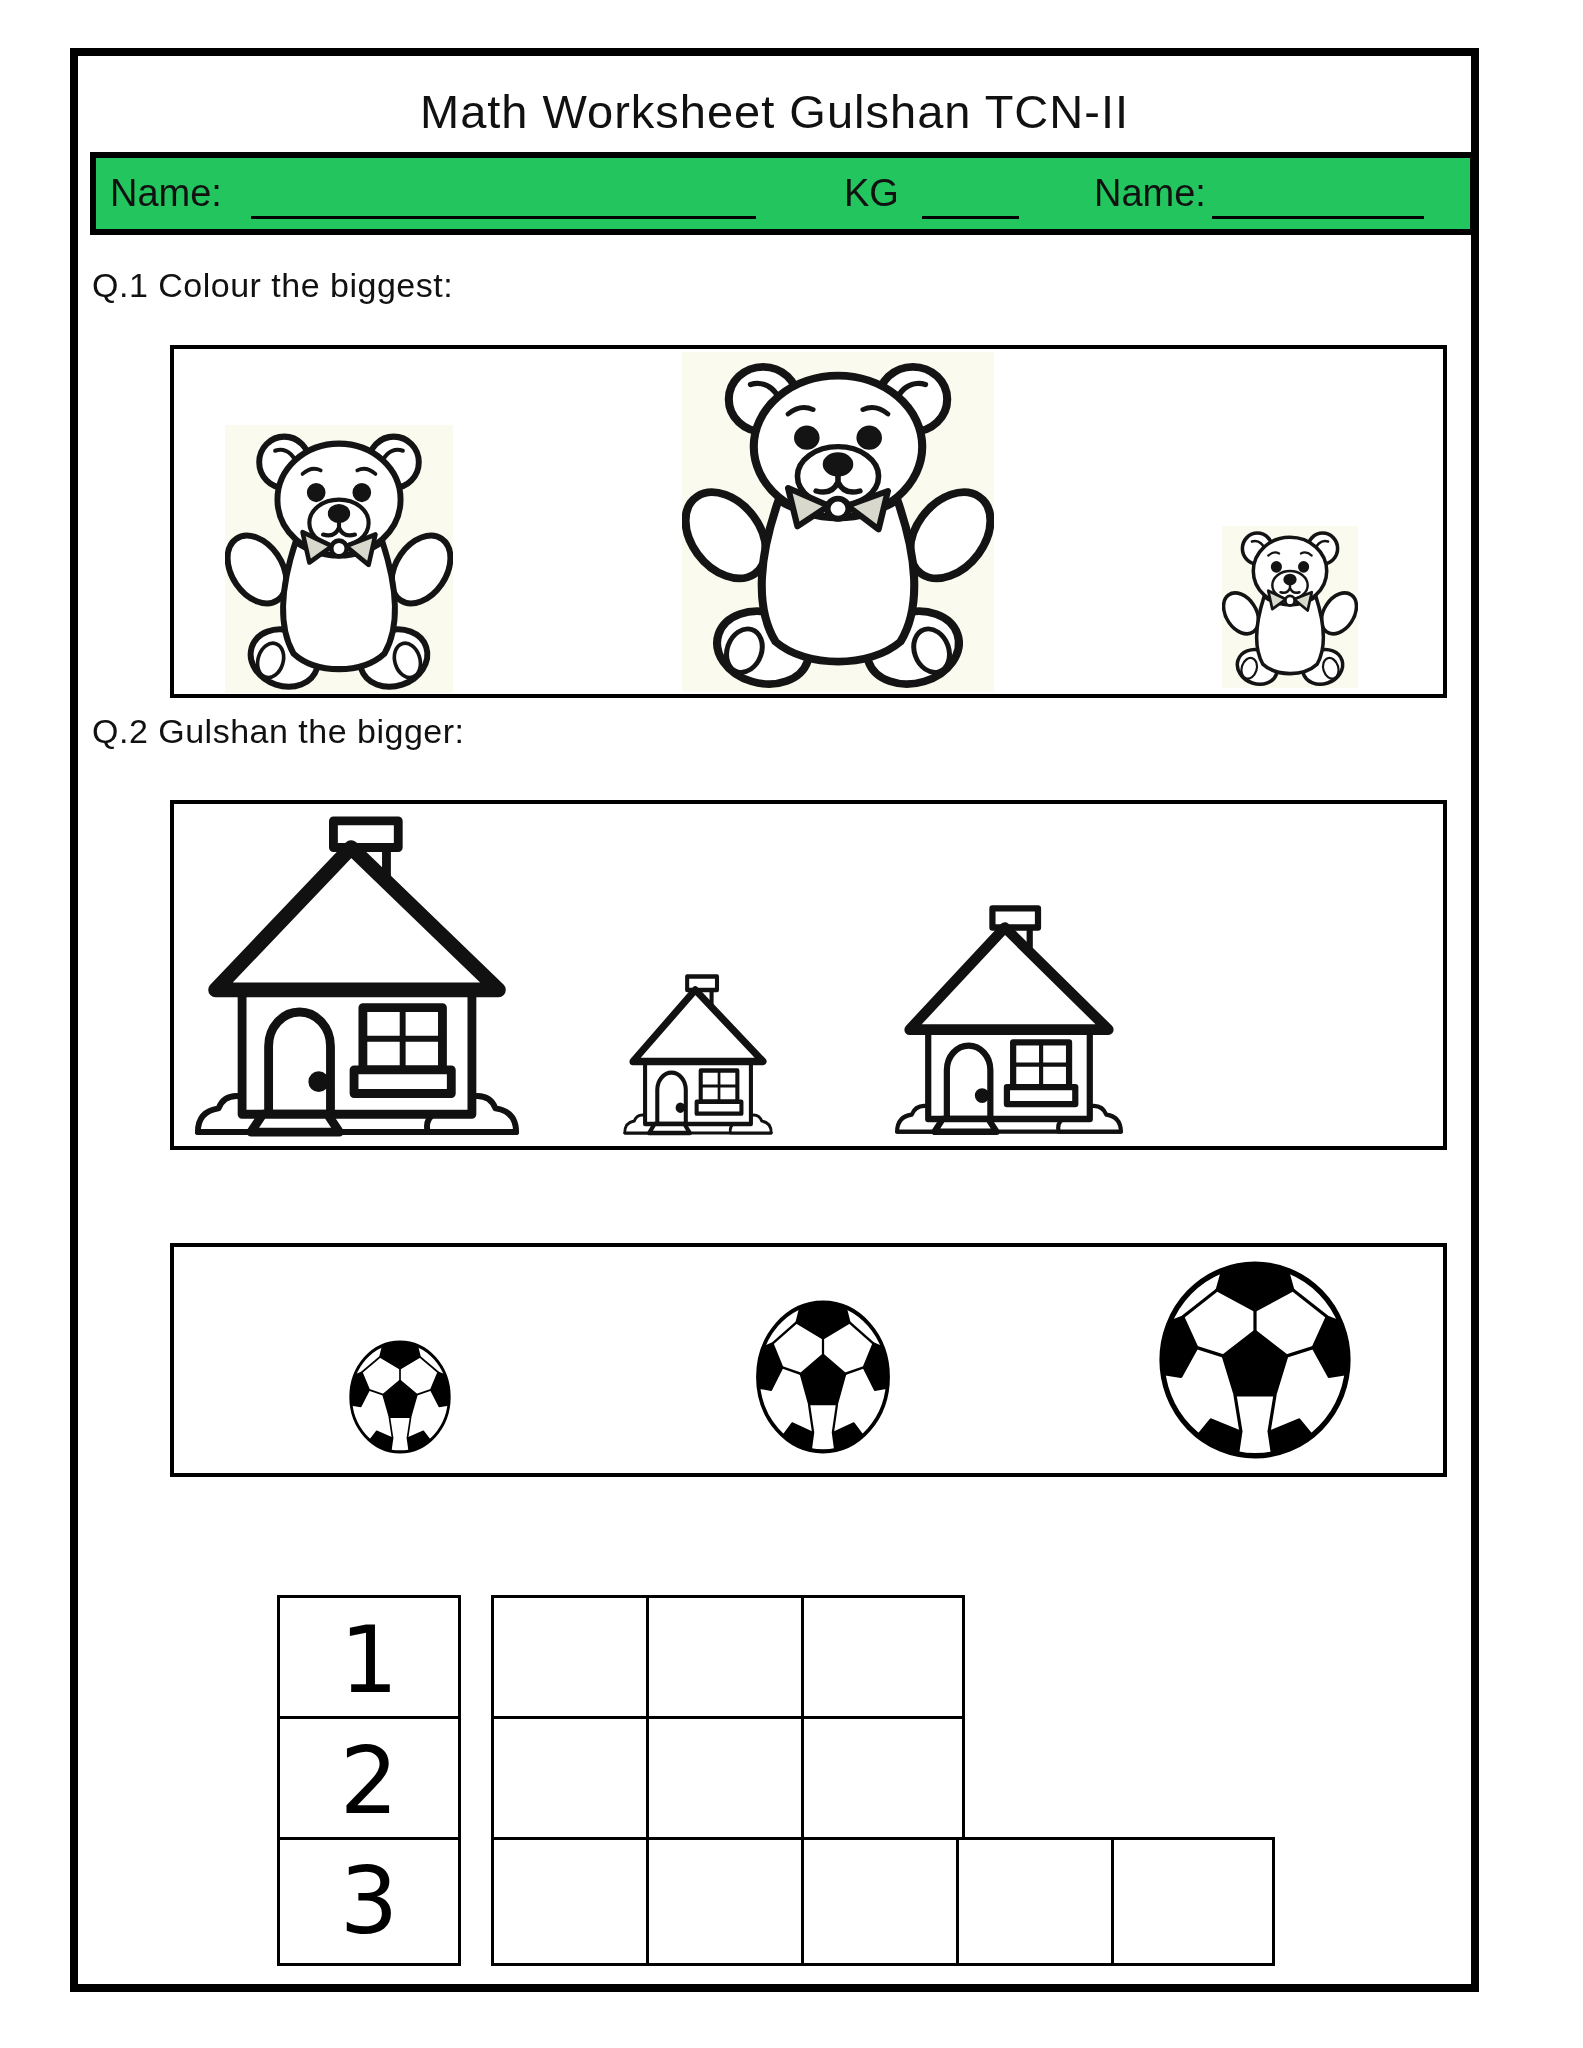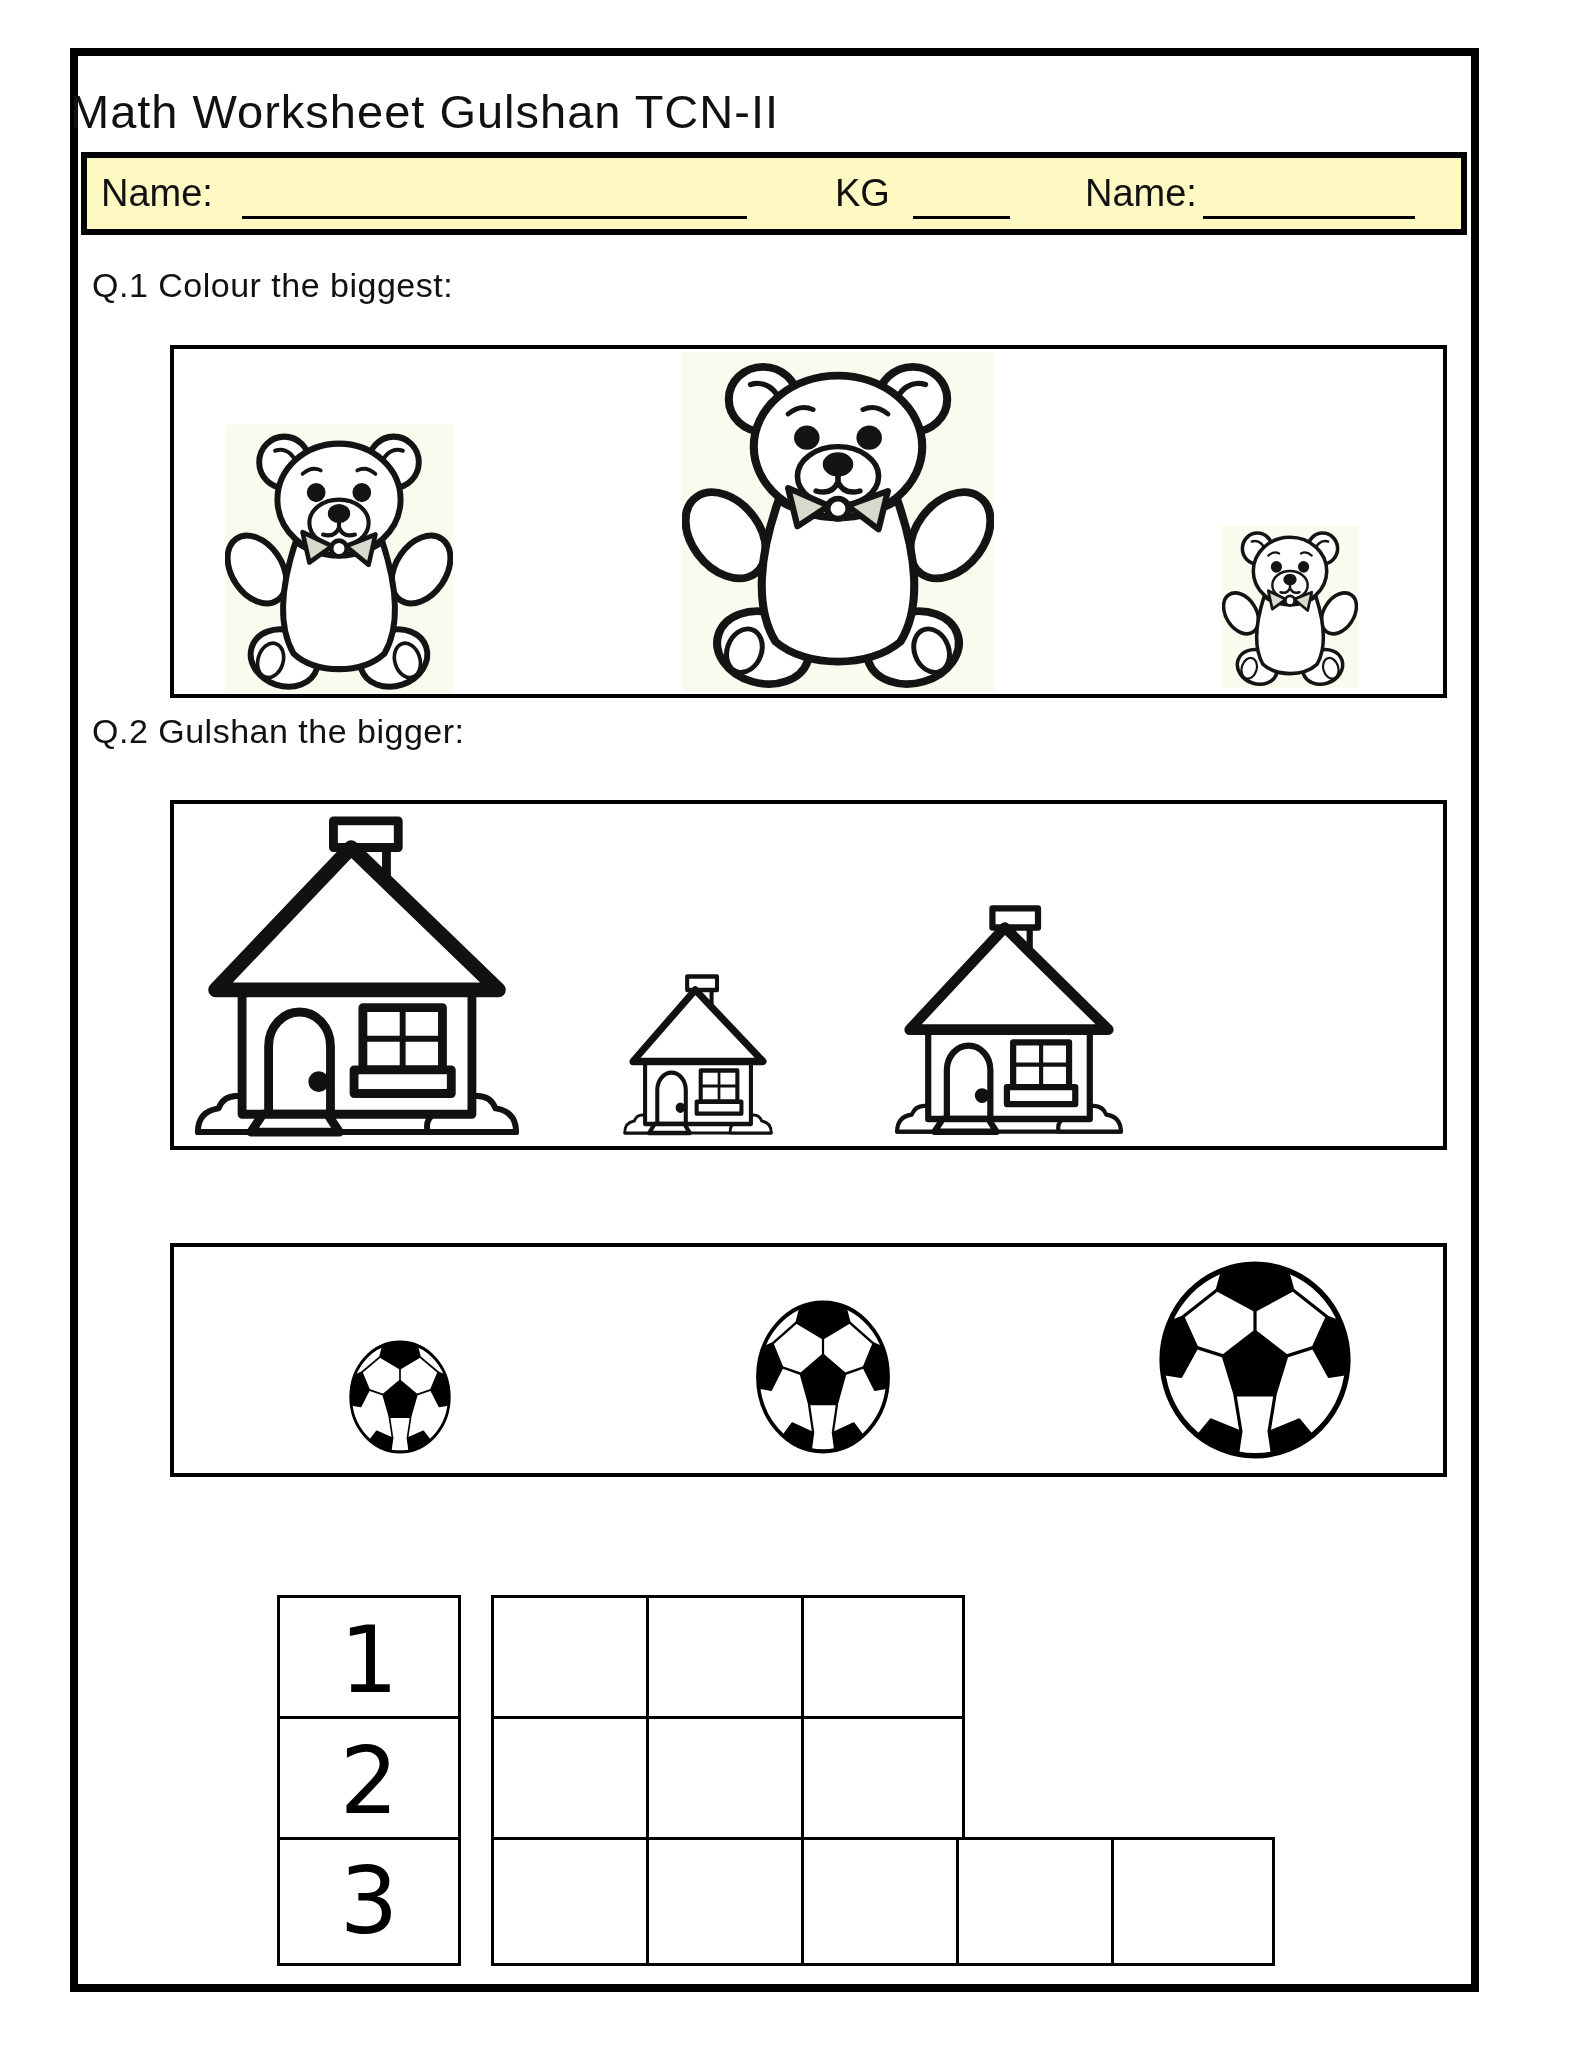--- a/index.html
+++ b/index.html
@@ -1,21 +1,21 @@
 <!DOCTYPE html>
 <html><head>
 <meta charset="utf-8">
 <style>
   html,body{margin:0;padding:0;background:#fff;}
   #page{position:relative;width:1583px;height:2048px;background:#fff;overflow:hidden;
         font-family:"Liberation Sans",sans-serif;color:#111;}
   .abs{position:absolute;box-sizing:border-box;}
   .outer-border{left:70px;top:48px;width:1409px;height:1944px;border:8px solid #000;}
-  .title{left:70px;top:84px;width:1409px;text-align:left;font-size:47px;font-weight:500;letter-spacing:1px;}
-  .name-box{left:81px;top:152px;width:1386px;height:83px;border:6px solid #000;background:#fef9c3;}
+  .title{left:70px;top:84px;width:1409px;text-align:center;font-size:47px;font-weight:500;letter-spacing:1px;}
+  .name-box{left:90px;top:152px;width:1386px;height:83px;border:6px solid #000;background:#22c55e;}
   .hdr-label{position:absolute;top:14px;font-size:38px;font-weight:400;}
   .blank{position:absolute;border-bottom:3px solid #000;height:0;}
   .q-heading{left:92px;font-size:34px;font-weight:400;letter-spacing:0.5px;}
   .q-box{left:170px;width:1277px;border:4px solid #000;background:#fff;}
   .art{position:absolute;}
   .cream{background:#fbfaef;}
   .cell{position:absolute;border:3px solid #000;background:#fff;}
   .numcell{display:flex;align-items:center;justify-content:center;
            font-family:"DejaVu Sans",sans-serif;font-size:92px;font-weight:400;color:#000;}
 </style>

